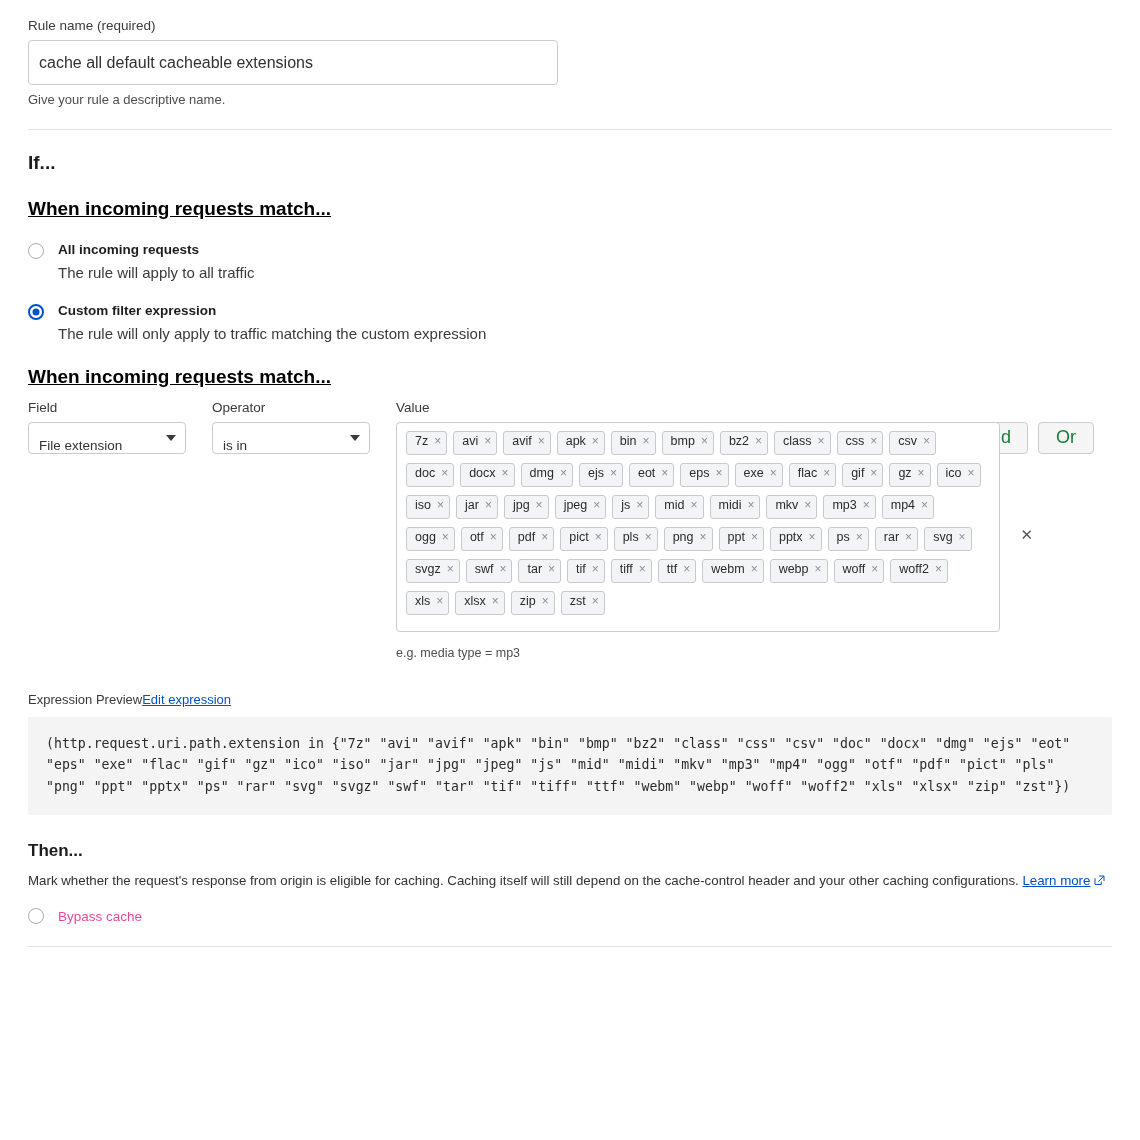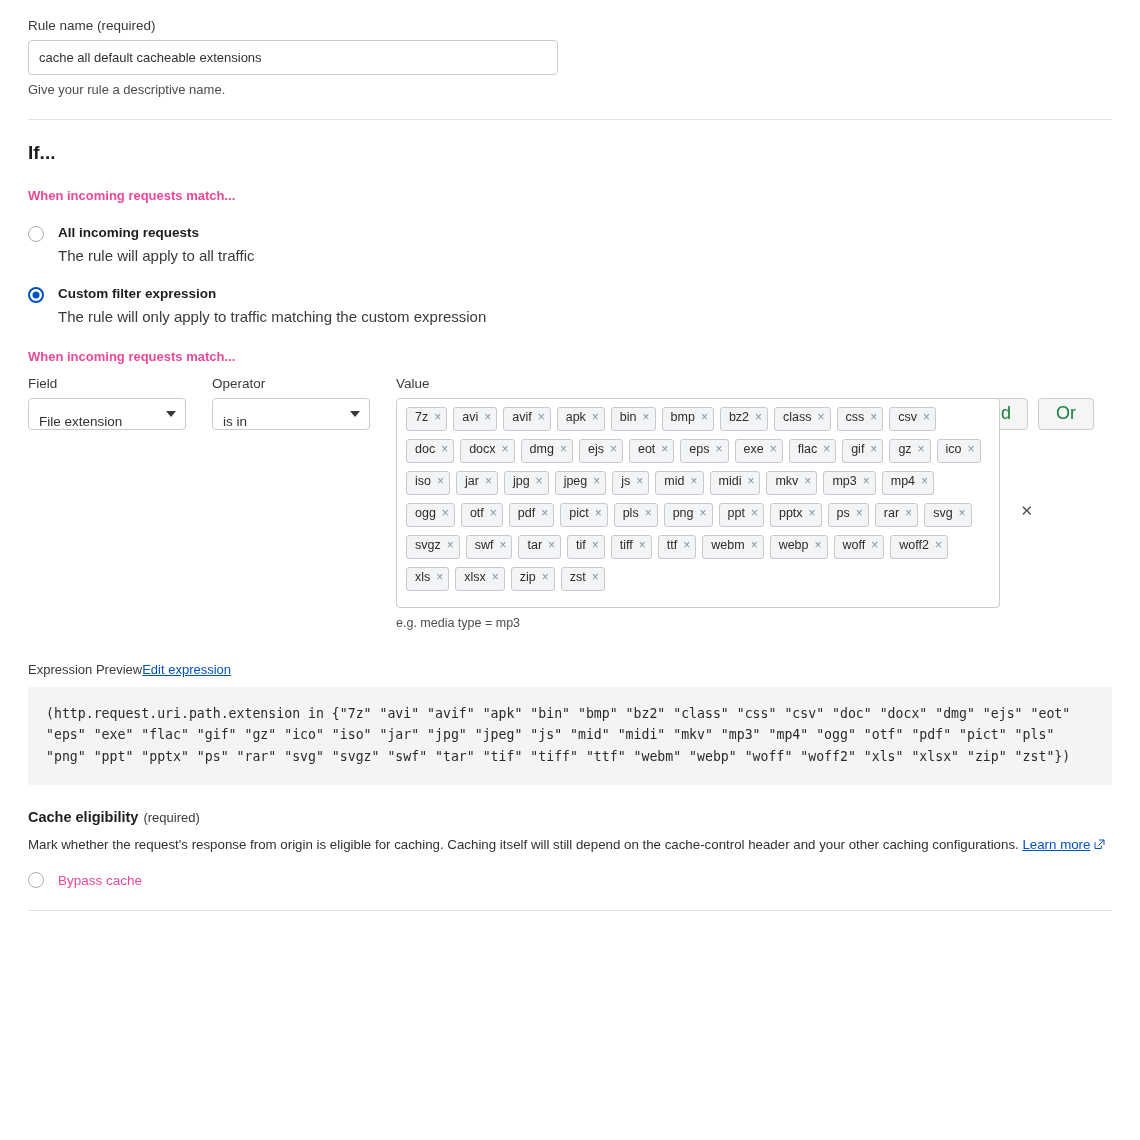--- a/index.html
+++ b/index.html
@@ -25,25 +25,25 @@
     color: #1d1d1d;
     letter-spacing: 0.1px;
   }
   .field-label {
     font-size: 13.5px;
     color: #3a3a3a;
     margin-bottom: 7px;
   }
   .text-input {
     width: 530px;
-    height: 35px;
+    height: 45px;
     border: 1px solid #c9ccd0;
     border-radius: 4px;
     padding: 4px 10px;
-    font-size: 13px;
+    font-size: 16px;
     font-family: "Liberation Sans", sans-serif;
     color: #313131;
     background: #fff;
     display: block;
   }
   .help-text {
     font-size: 13px;
     color: #4d4d4d;
     margin-top: 7px;
   }
@@ -52,24 +52,25 @@
     border-top: 1px solid #e2e2e2;
     margin: 22px 0 0 0;
   }
   h2.section {
     font-size: 19px;
     font-weight: bold;
     margin: 22px 0 0 0;
     color: #1d1d1d;
   }
   h3.subsection {
-    font-size: 13px;
+    font-size: 19px;
     font-weight: bold;
     margin: 24px 0 0 0;
-    color: #ec4899;
+    color: #000000;
+    text-decoration: underline;
   }
   .radio-row {
     display: flex;
     align-items: flex-start;
     margin-top: 22px;
   }
   .radio {
     width: 16px;
     height: 16px;
     border-radius: 50%;
@@ -177,21 +178,21 @@
     position: absolute;
     right: -34px;
     top: 104px;
     font-size: 15px;
     color: #555;
     line-height: 1;
   }
   .value-help {
     font-size: 12.5px;
     color: #4d4d4d;
-    margin-top: 8px;
+    margin-top: 14px;
   }
   .btn {
     height: 32px;
     min-width: 56px;
     padding: 0 16px;
     border: 1px solid #c9ccd0;
     border-radius: 4px;
     background: #f5f5f5;
     font-size: 18px;
     color: #15803d;
@@ -568,24 +569,22 @@
     </div>
 
   </div>
 
   <div class="preview-head">
     <span class="preview-label">Expression Preview</span>
     <a class="edit-link" href="#">Edit expression</a>
   </div>
   <div class="preview-box">(http.request.uri.path.extension in {"7z" "avi" "avif" "apk" "bin" "bmp" "bz2" "class" "css" "csv" "doc" "docx" "dmg" "ejs" "eot" "eps" "exe" "flac" "gif" "gz" "ico" "iso" "jar" "jpg" "jpeg" "js" "mid" "midi" "mkv" "mp3" "mp4" "ogg" "otf" "pdf" "pict" "pls" "png" "ppt" "pptx" "ps" "rar" "svg" "svgz" "swf" "tar" "tif" "tiff" "ttf" "webm" "webp" "woff" "woff2" "xls" "xlsx" "zip" "zst"})</div>
 
-
-  <div class="cache-elig">
-    <b>Cache eligibility</b><span class="req">(required)</span>
-  </div>
+  <h2 class="then">Then...</h2>
+
 
   <div class="para">
     <span>Mark whether the request's response from origin is eligible for caching. Caching itself will still depend on the cache-control header and your other caching configurations. </span><a href="#">Learn more</a><span class="ext-icon"><svg width="11" height="11" viewBox="0 0 11 11">
           <path d="M1 3.2v6.3h6.3V6.6" fill="none" stroke="#0051c3" stroke-width="1"></path>
           <path d="M5 1h5v5" fill="none" stroke="#0051c3" stroke-width="1"></path>
           <path d="M4.4 6.6L9.8 1.2" fill="none" stroke="#0051c3" stroke-width="1"></path>
         </svg></span>
   </div>
 
   <div class="opt-row">

